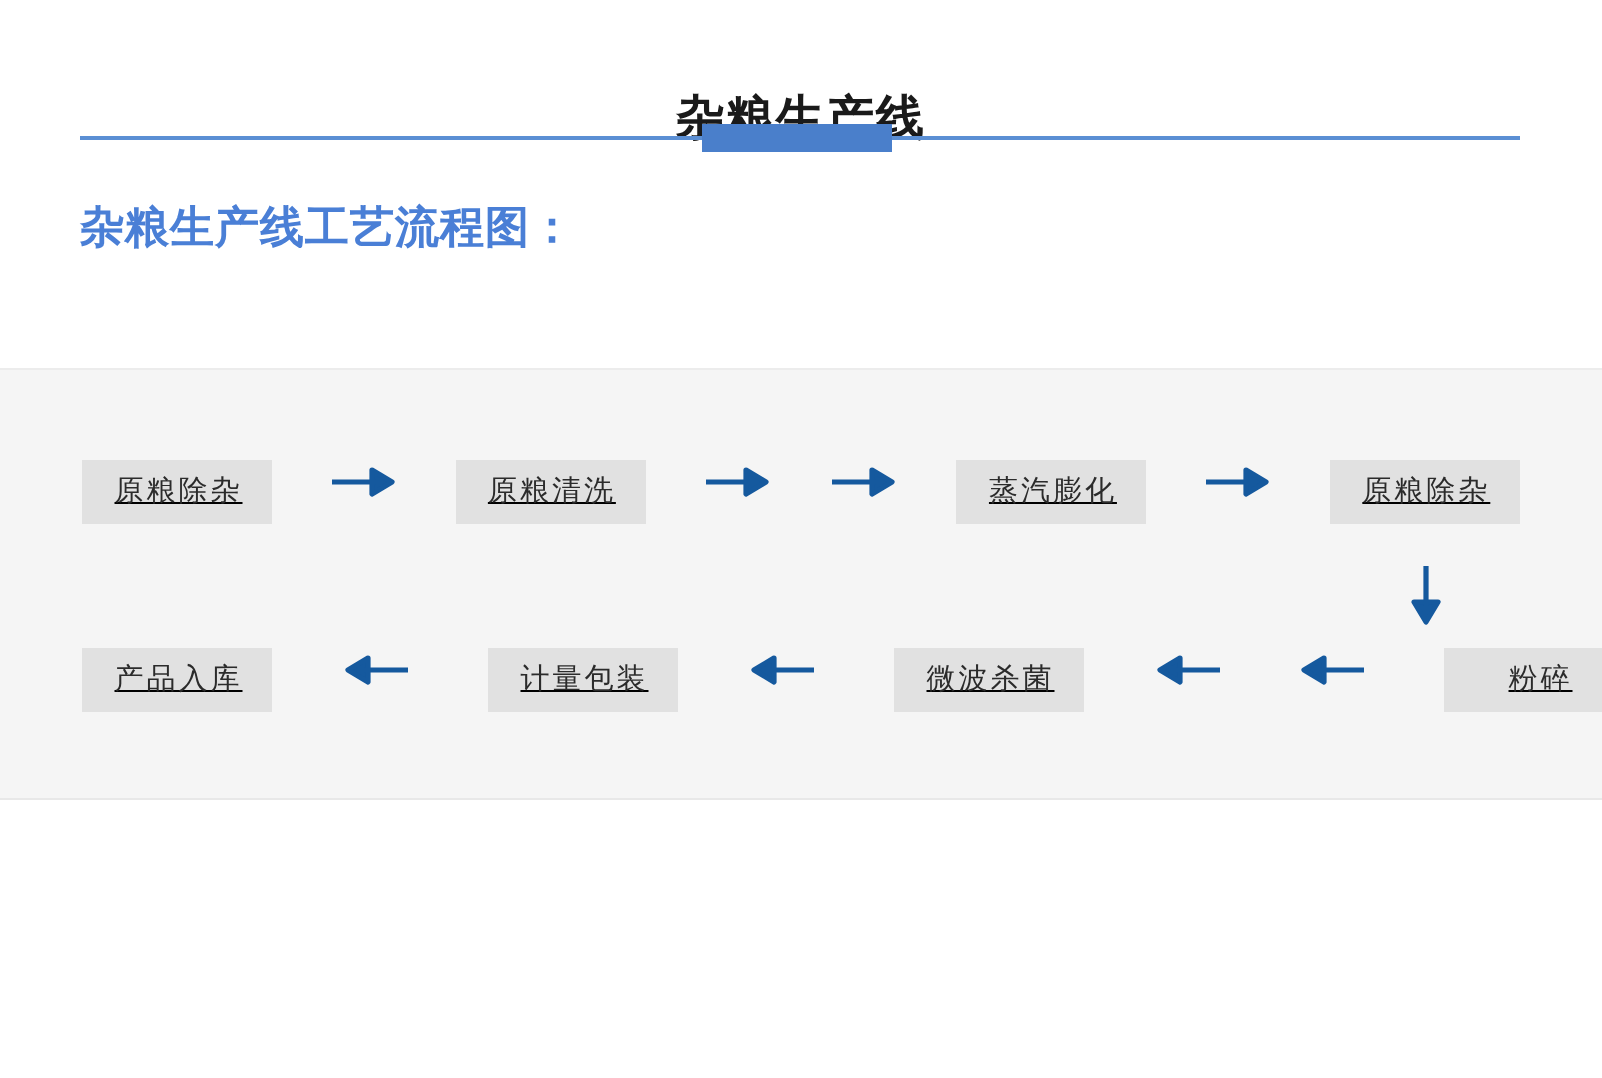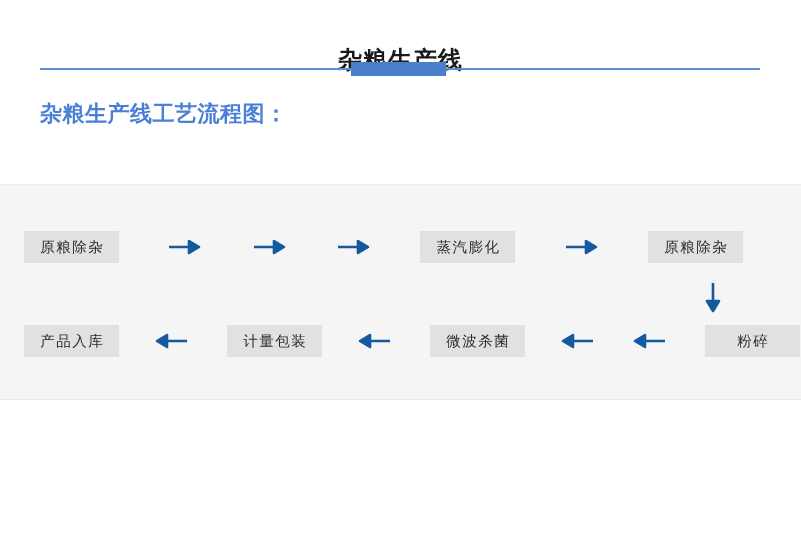--- a/index.html
+++ b/index.html
@@ -68,26 +68,26 @@
     width: 801px;
     height: 216px;
     background: #f5f5f5;
     border-top: 1px solid #ececec;
     border-bottom: 1px solid #e8e8e8;
     box-sizing: border-box;
   }
 
   .flow-row {
     position: absolute;
-    left: 24px;
+    left: 41px;
     width: 719px;
     height: 34px;
     display: flex;
-    align-items: center;
     justify-content: space-between;
+    text-decoration: underline;
   }
   .flow-row.row-1 { top: 45px; }
   .flow-row.row-2 { top: 139px; gap: 36px; }
 
   .flow-box {
     width: 95px;
     height: 32px;
     background: #e1e1e1;
     color: #2b2b2b;
     font-size: 14.5px;
@@ -132,20 +132,21 @@
   <div class="flow-row row-1">
 
     <div class="flow-box">原粮除杂</div>
 
     <div class="flow-arrow">
       <svg width="36" height="22" viewBox="0 0 36 22">
         <path d="M2 11 H24 M22 5 L32 11 L22 17 Z" fill="#15599e" stroke="#15599e" stroke-width="2.6" stroke-linejoin="round"></path>
       </svg>
     </div>
 
+    <div class="flow-box">原粮清洗</div>
 
     <div class="flow-arrow">
       <svg width="36" height="22" viewBox="0 0 36 22">
         <path d="M2 11 H24 M22 5 L32 11 L22 17 Z" fill="#15599e" stroke="#15599e" stroke-width="2.6" stroke-linejoin="round"></path>
       </svg>
     </div>
 
 
     <div class="flow-arrow">
       <svg width="36" height="22" viewBox="0 0 36 22">

